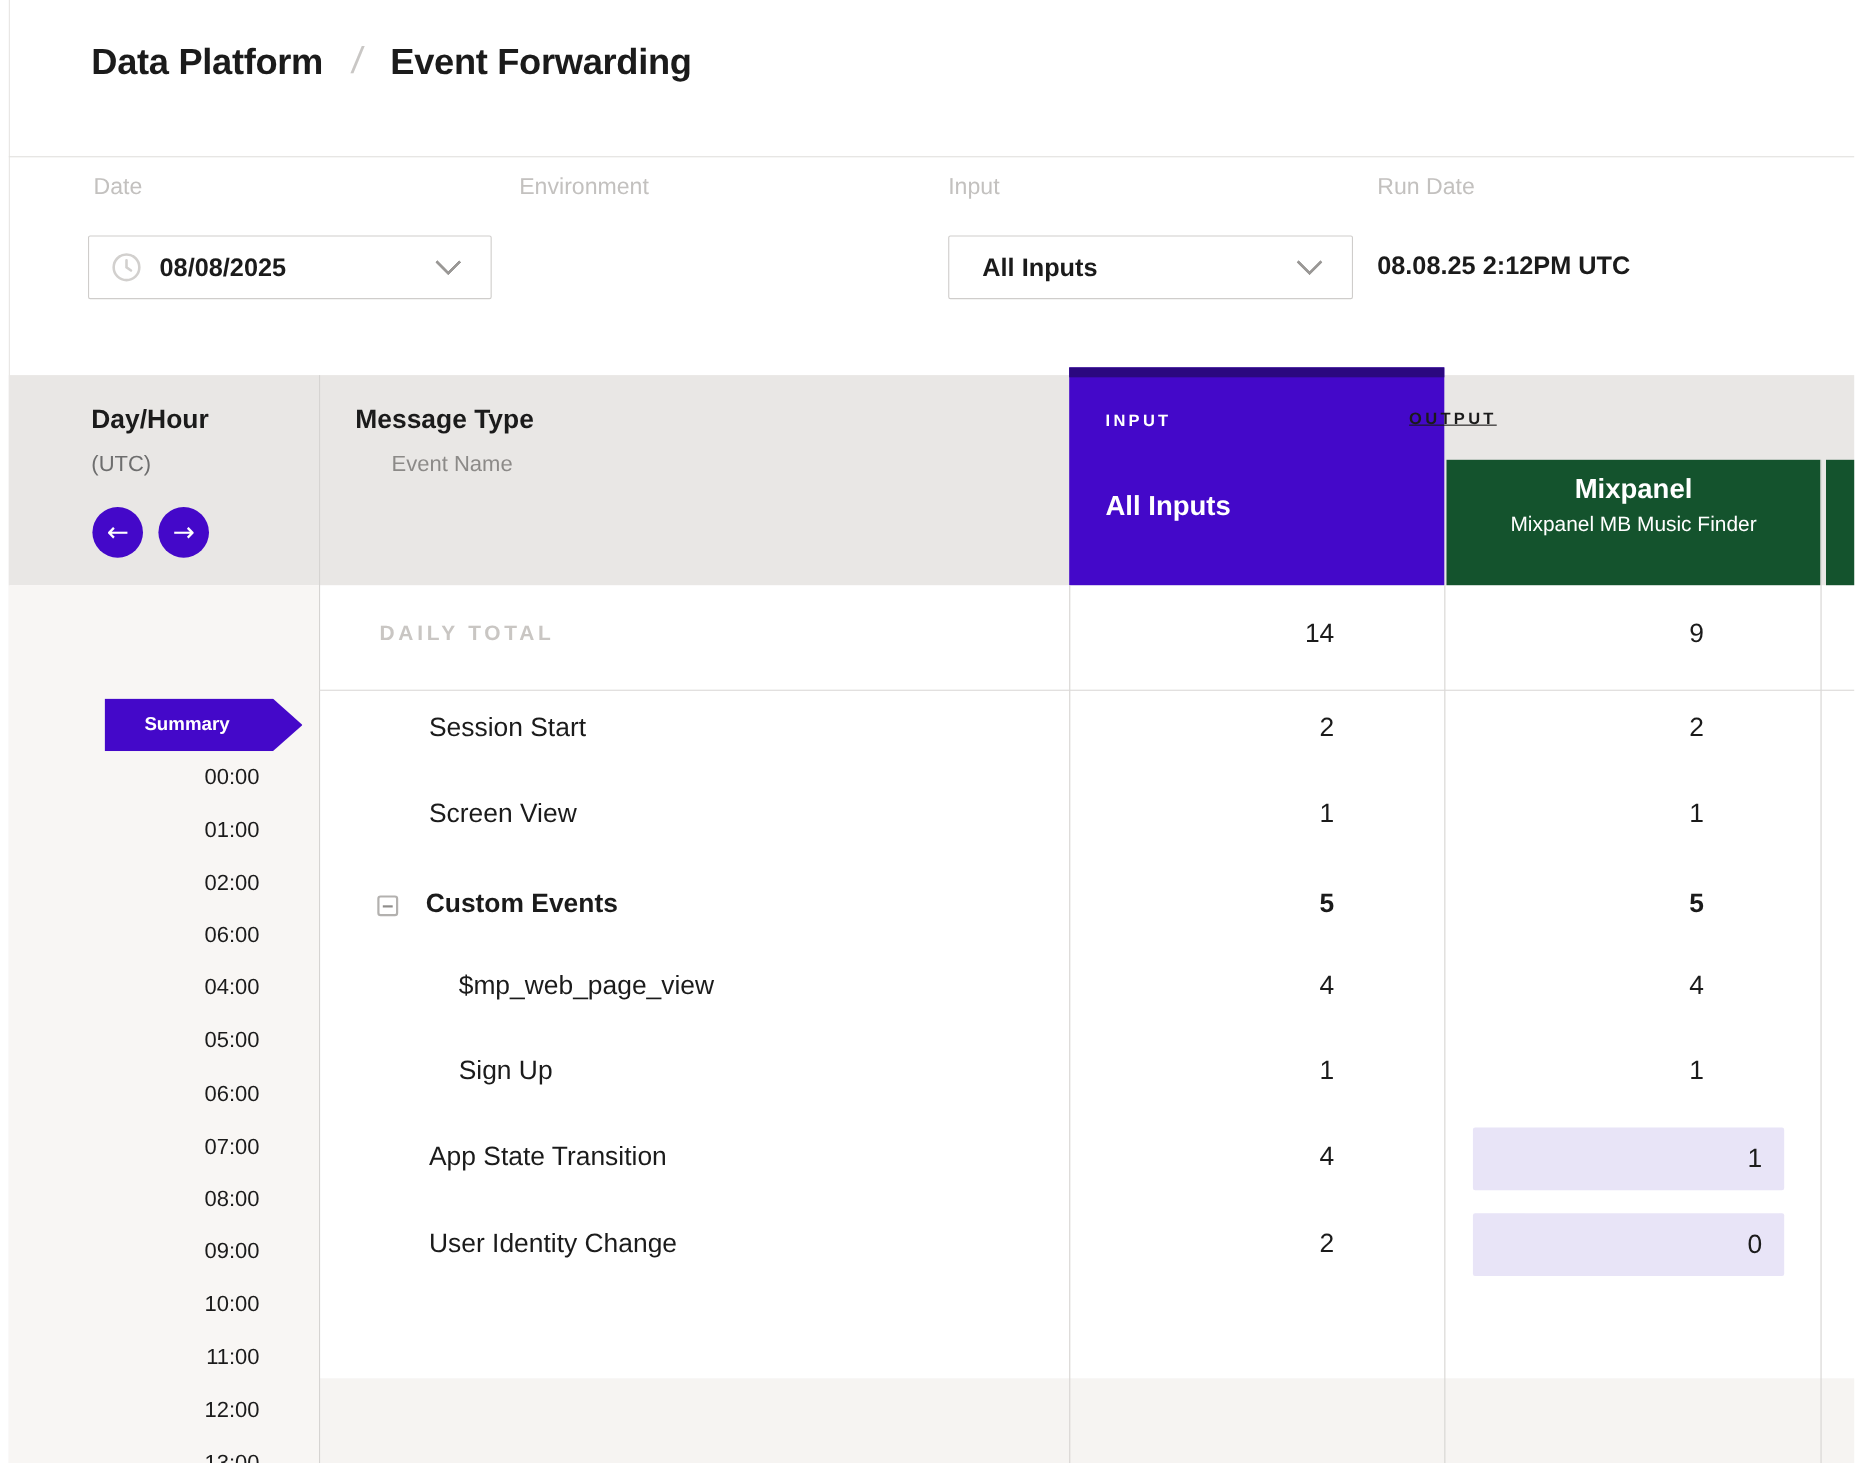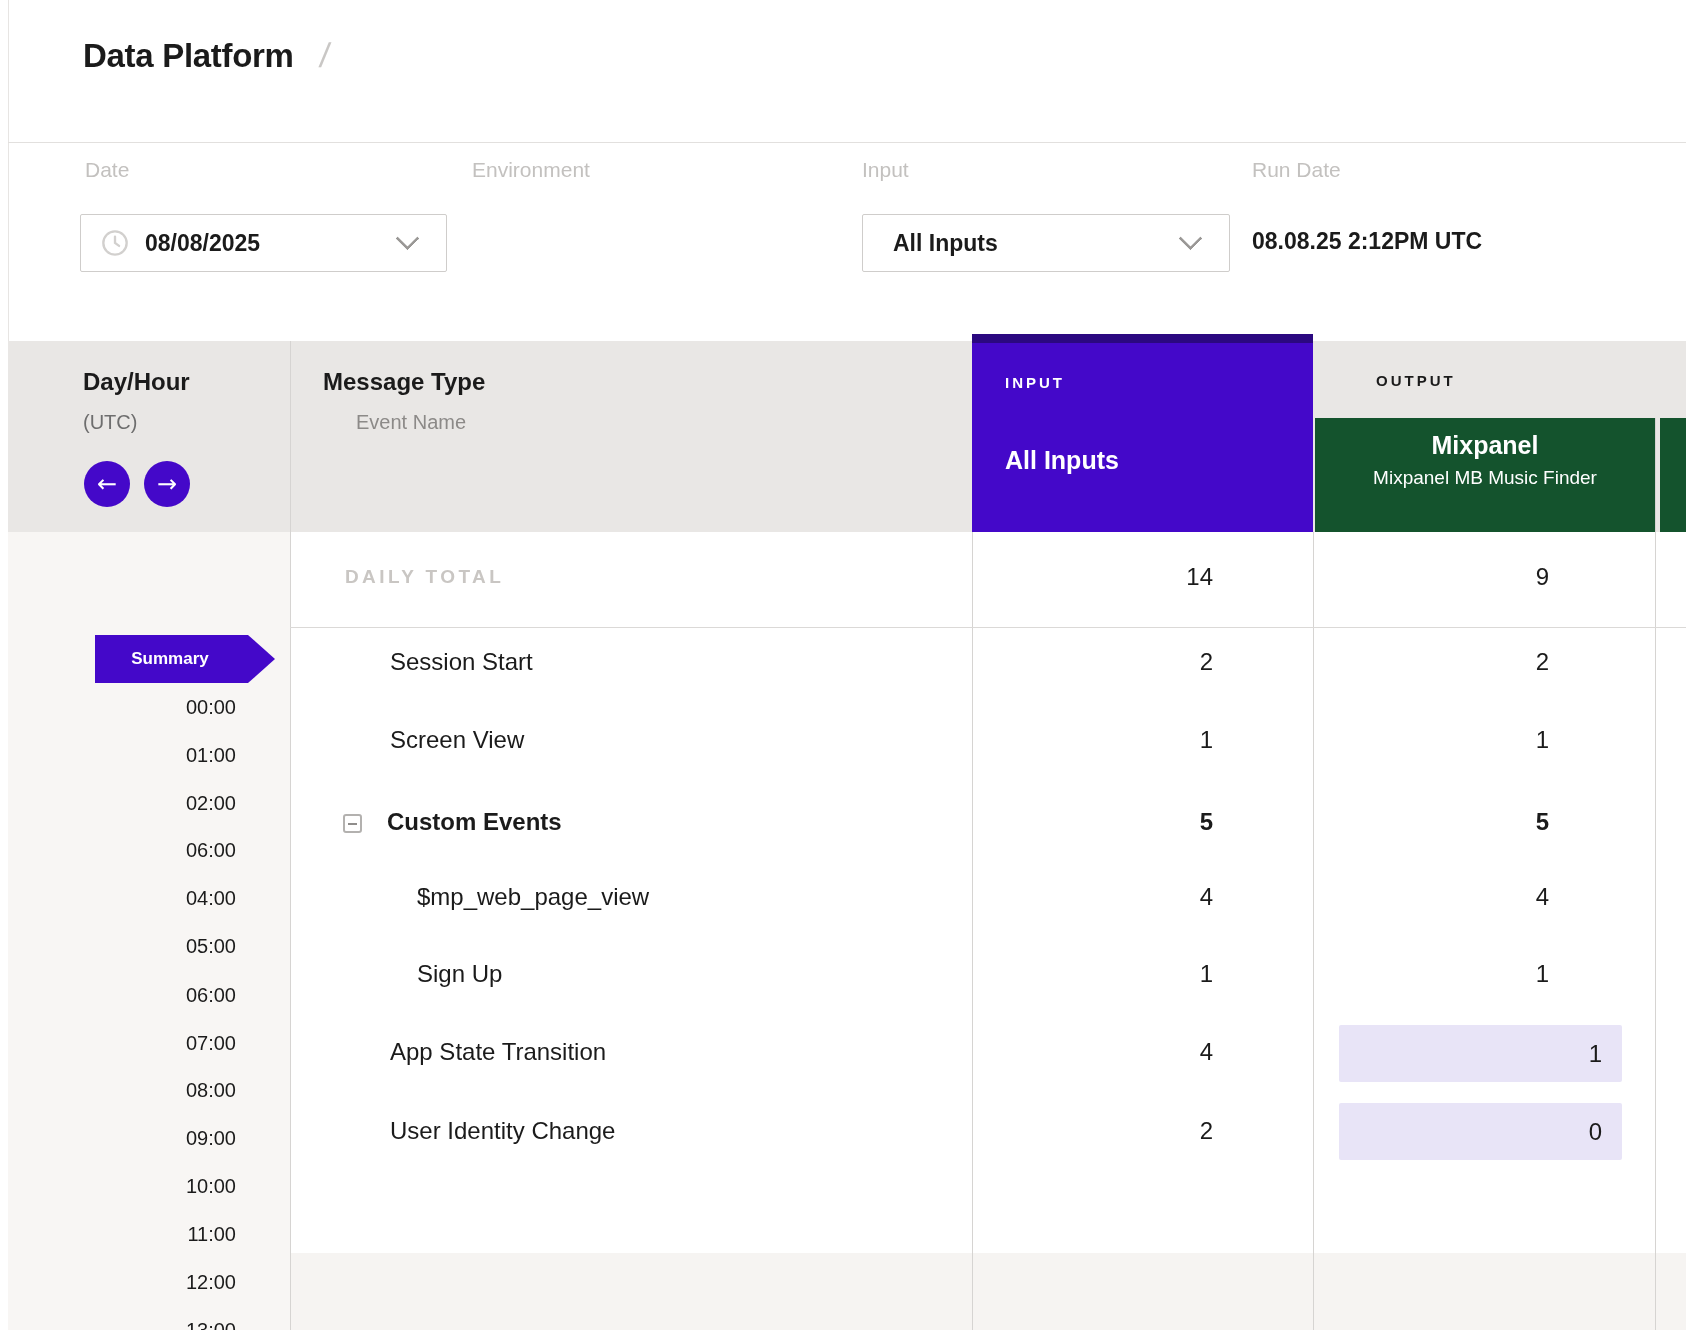--- a/index.html
+++ b/index.html
@@ -102,20 +102,21 @@
 </head>
 <body>
 
 <div class="page">
 
   <div class="abs left-edge"></div>
 
   <div class="abs breadcrumb">
     <span>Data Platform</span>
     <span class="crumb-sep">/</span>
+    <span>Event Forwarding</span>
   </div>
   <div class="abs header-rule"></div>
 
   <div class="abs filter-label" style="left:85px;">Date</div>
   <div class="abs filter-box" style="left:80px; width:367px;">
     <svg class="clock-icon" width="28" height="28" viewBox="0 0 24 24">
       <circle cx="12" cy="12" r="10" fill="none" stroke="#d2d0ce" stroke-width="2"></circle>
       <path d="M12 6.5 V12 L15.5 14.5" fill="none" stroke="#d2d0ce" stroke-width="2" stroke-linecap="round"></path>
     </svg>
     <span class="value bold" style="margin-left:64px;">08/08/2025</span>
@@ -146,21 +147,21 @@
 
   <div class="abs col-title" style="left:323px; top:368px;">Message Type</div>
   <div class="abs col-sub" style="left:356px; top:411px; color:#8c8a88;">Event Name</div>
 
   <div class="abs input-block">
     <span class="section-label input-label-txt">INPUT</span>
     <span class="input-name-txt">All Inputs</span>
   </div>
   <div class="abs input-block-strip"></div>
 
-  <div class="abs section-label" style="left:1376px; top:372px; color:#1b1b1b;">OUTPUT</div>
+  <div class="abs section-label" style="left:1281px; top:372px; color:#1b1b1b;text-decoration:underline;">OUTPUT</div>
   <div class="abs output-head-block" style="left:1315px; width:340px;">
     <div class="mixpanel-title">Mixpanel</div>
     <div class="mixpanel-sub">Mixpanel MB Music Finder</div>
   </div>
   <div class="abs output-head-block" style="left:1660px; width:26px;"></div>
 
   <div class="abs sidebar-bg"></div>
   <div class="abs bottom-band"></div>
 
   <div class="abs vline" style="left:290px; top:341px; height:989px;"></div>

